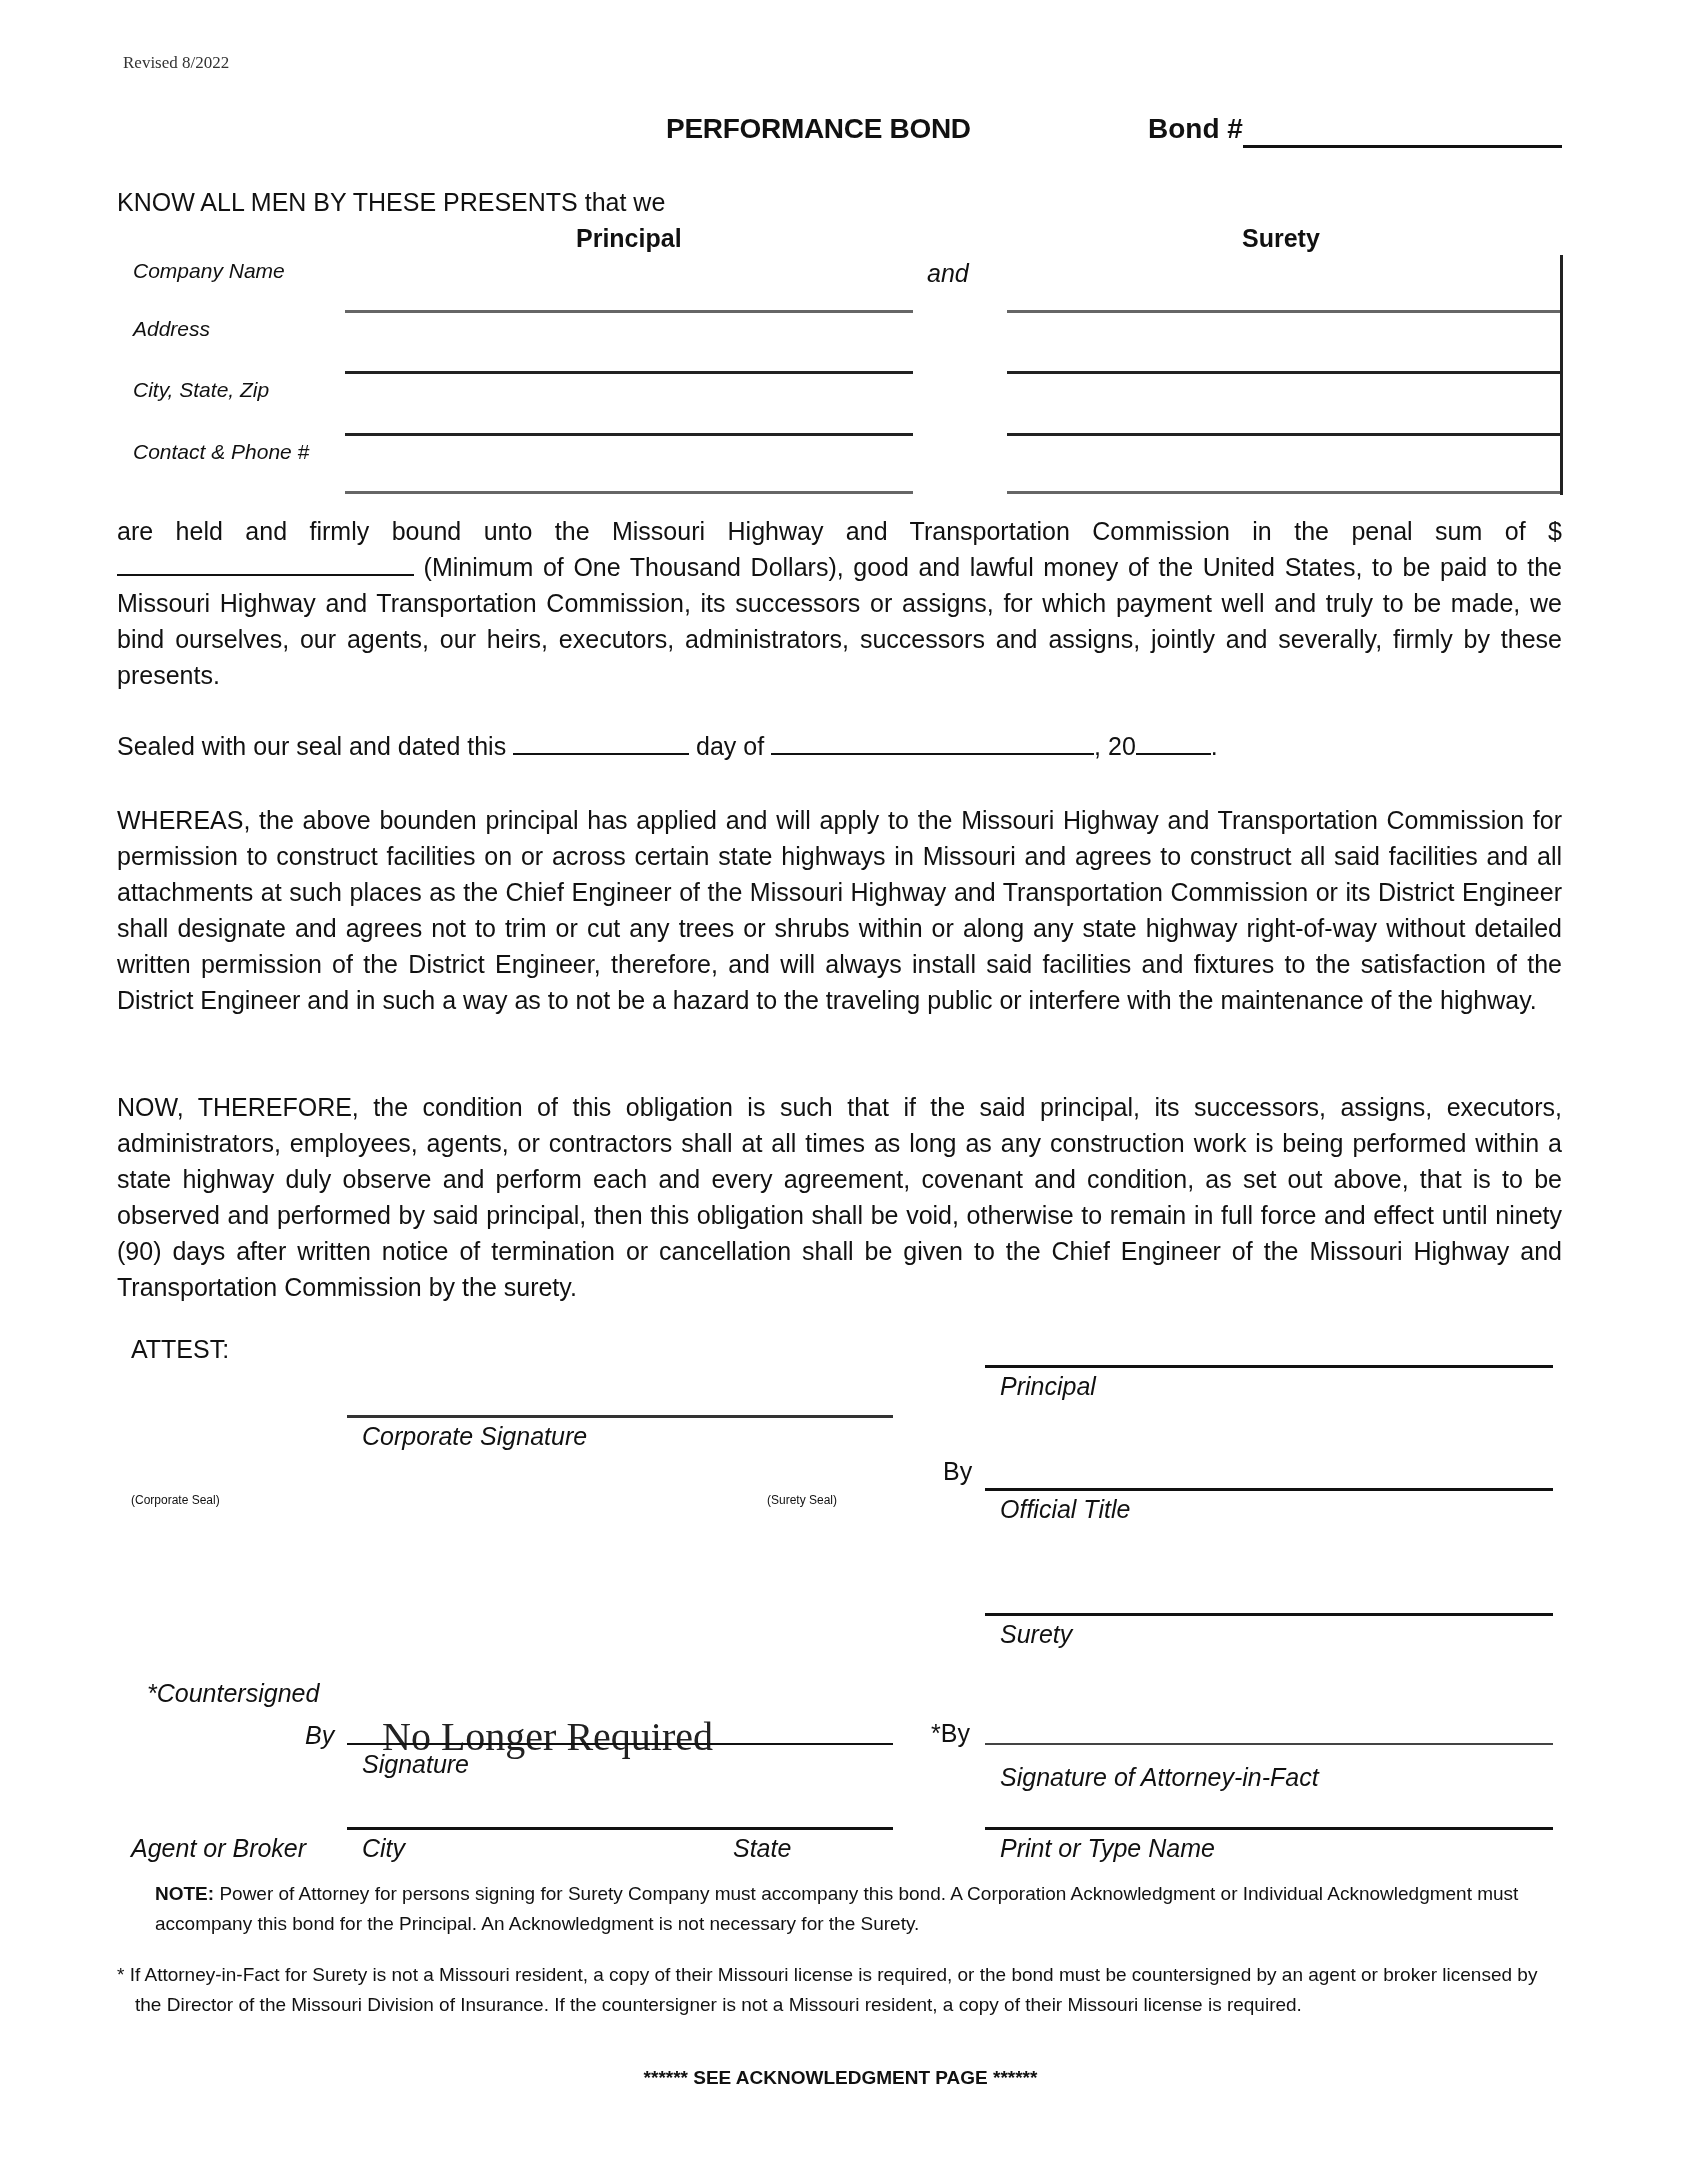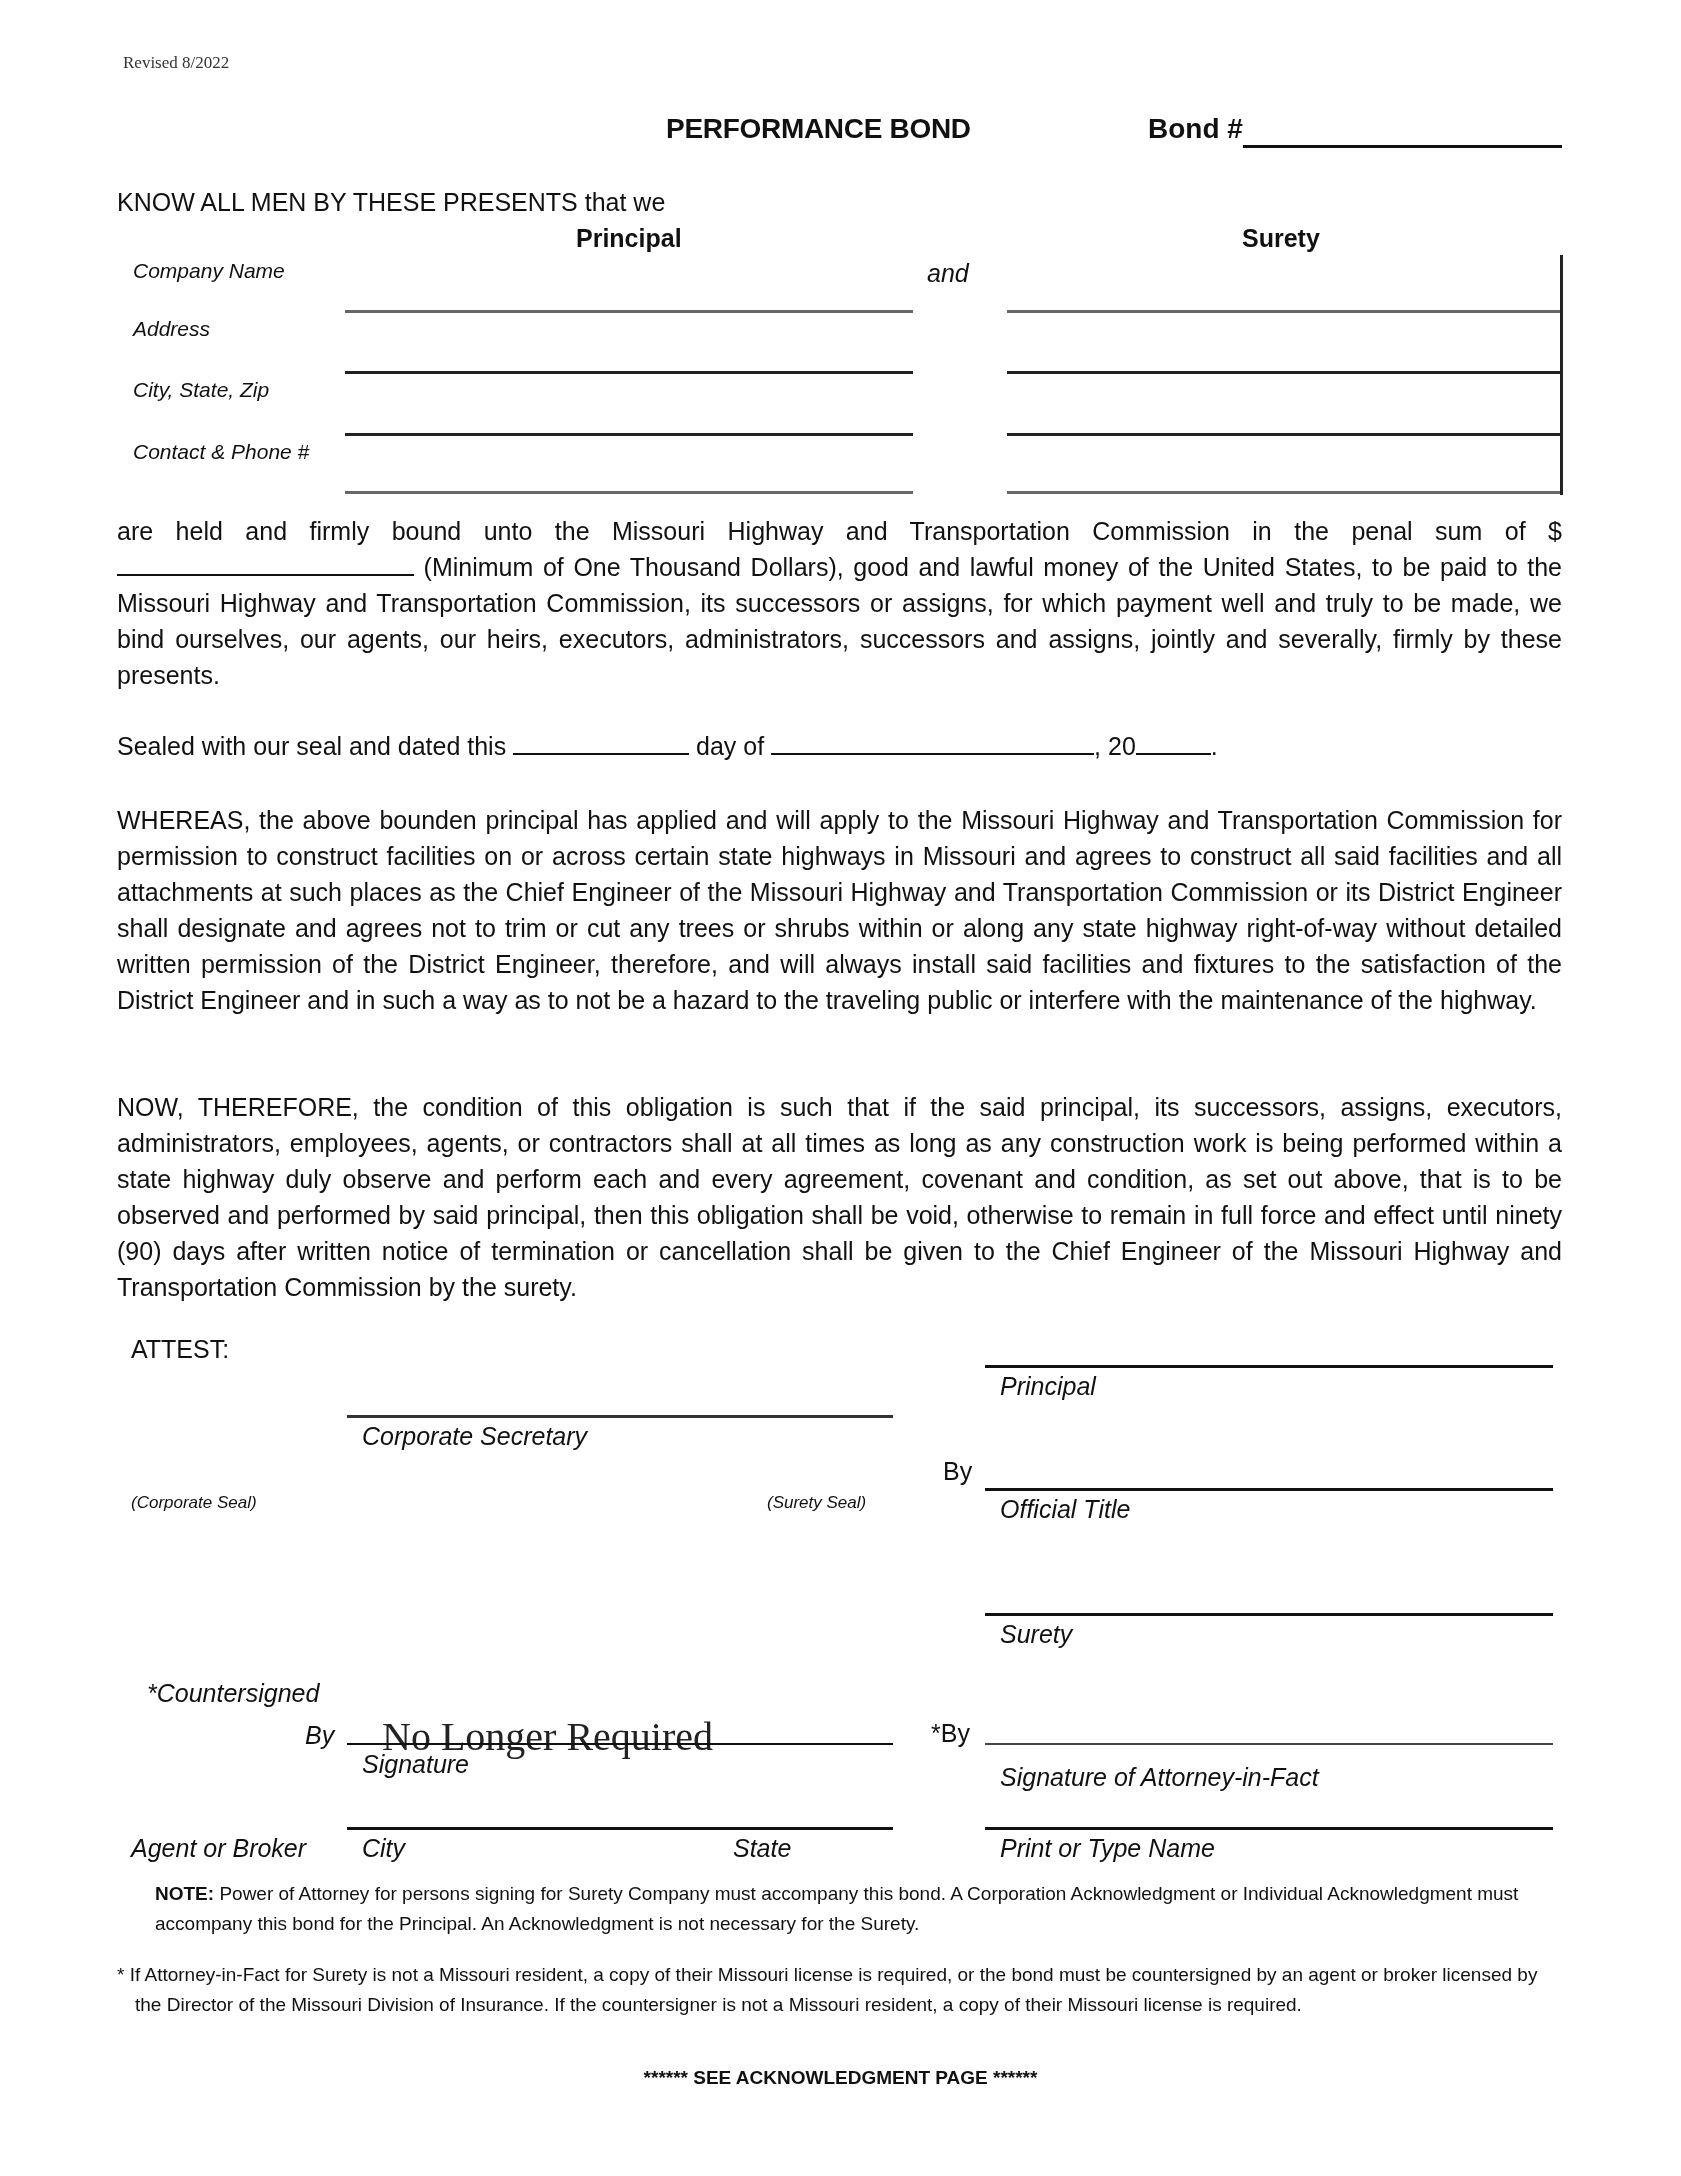--- a/index.html
+++ b/index.html
@@ -22,21 +22,21 @@
   .right-border { left: 1560px; top: 255px; width: 0; height: 240px; border-left: 3px solid #222; }
 
   .para { left: 117px; width: 1445px; font-size: 25px; line-height: 36px; text-align: justify; }
   .para .blank { display: inline-block; border-bottom: 2px solid #111; height: 22px; vertical-align: baseline; }
   .sealed { left: 117px; top: 731px; font-size: 25px; }
   .sealed .blank { display: inline-block; border-bottom: 2px solid #111; height: 22px; }
 
   .sig-line { height: 0; border-bottom: 3px solid #111; }
   .sig-caption { font-size: 25px; font-style: italic; }
   .plain25 { font-size: 25px; }
-  .small-italic { font-size: 17px; font-style: italic; }
+  .small-italic { font-size: 12px; }
   .handwritten { font-family: "Liberation Serif", serif; font-size: 40px; color: #222; }
 
   .note { left: 117px; width: 1426px; font-size: 19px; line-height: 30px; }
   .note b { font-weight: bold; }
   .footnote { left: 117px; width: 1426px; font-size: 19px; line-height: 30px; padding-left: 18px; text-indent: -18px; }
   .see-ack { left: 0; width: 1681px; text-align: center; top: 2067px; font-size: 19px; font-weight: bold; }
 </style>
 </head>
 <body>
 
@@ -73,21 +73,21 @@
 <div class="abs para" style="top:802px;">WHEREAS, the above bounden principal has applied and will apply to the Missouri Highway and Transportation Commission for permission to construct facilities on or across certain state highways in Missouri and agrees to construct all said facilities and all attachments at such places as the Chief Engineer of the Missouri Highway and Transportation Commission or its District Engineer shall designate and agrees not to trim or cut any trees or shrubs within or along any state highway right-of-way without detailed written permission of the District Engineer, therefore, and will always install said facilities and fixtures to the satisfaction of the District Engineer and in such a way as to not be a hazard to the traveling public or interfere with the maintenance of the highway.</div>
 
 <div class="abs para" style="top:1089px;">NOW, THEREFORE, the condition of this obligation is such that if the said principal, its successors, assigns, executors, administrators, employees, agents, or contractors shall at all times as long as any construction work is being performed within a state highway duly observe and perform each and every agreement, covenant and condition, as set out above, that is to be observed and performed by said principal, then this obligation shall be void, otherwise to remain in full force and effect until ninety (90) days after written notice of termination or cancellation shall be given to the Chief Engineer of the Missouri Highway and Transportation Commission by the surety.</div>
 
 <div class="abs plain25" style="left:131px; top:1335px;">ATTEST:</div>
 
 <div class="abs sig-line" style="left:985px; top:1365px; width:568px;"></div>
 <div class="abs sig-caption" style="left:1000px; top:1372px;">Principal</div>
 
 <div class="abs sig-line" style="left:347px; top:1415px; width:546px; border-bottom-color:#333;"></div>
-<div class="abs sig-caption" style="left:362px; top:1422px;">Corporate Secretary</div>
+<div class="abs sig-caption" style="left:362px; top:1422px;">Corporate Signature</div>
 
 <div class="abs plain25" style="left:943px; top:1457px;">By</div>
 <div class="abs sig-line" style="left:985px; top:1488px; width:568px;"></div>
 <div class="abs sig-caption" style="left:1000px; top:1495px;">Official Title</div>
 
 <div class="abs small-italic" style="left:131px; top:1493px;">(Corporate Seal)</div>
 <div class="abs small-italic" style="left:767px; top:1493px;">(Surety Seal)</div>
 
 <div class="abs sig-line" style="left:985px; top:1613px; width:568px;"></div>
 <div class="abs sig-caption" style="left:1000px; top:1620px;">Surety</div>

